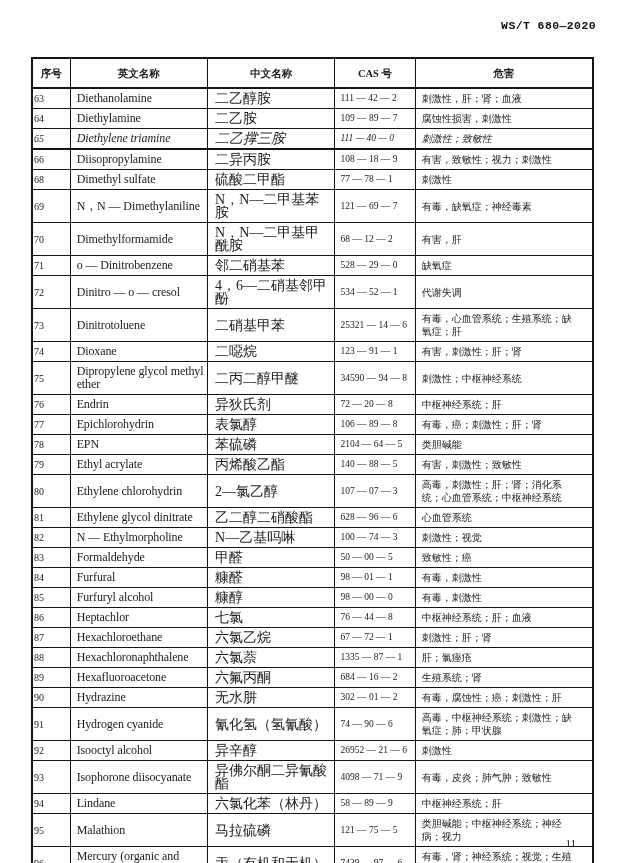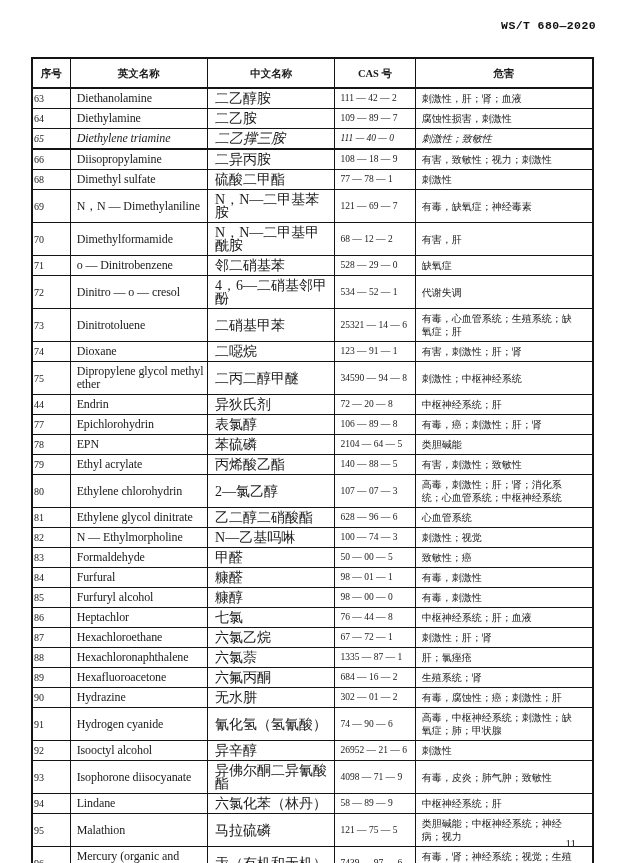--- a/index.html
+++ b/index.html
@@ -155,21 +155,21 @@
           <td class="hazard">有害，刺激性；肝；肾</td>
         </tr>
         <tr>
           <td class="no">75</td>
           <td class="en">Dipropylene glycol methyl ether</td>
           <td class="zh">二丙二醇甲醚</td>
           <td class="cas">34590 — 94 — 8</td>
           <td class="hazard">刺激性；中枢神经系统</td>
         </tr>
         <tr>
-          <td class="no">44</td>
+          <td class="no">76</td>
           <td class="en">Endrin</td>
           <td class="zh">异狄氏剂</td>
           <td class="cas">72 — 20 — 8</td>
           <td class="hazard">中枢神经系统；肝</td>
         </tr>
         <tr>
           <td class="no">77</td>
           <td class="en">Epichlorohydrin</td>
           <td class="zh">表氯醇</td>
           <td class="cas">106 — 89 — 8</td>

